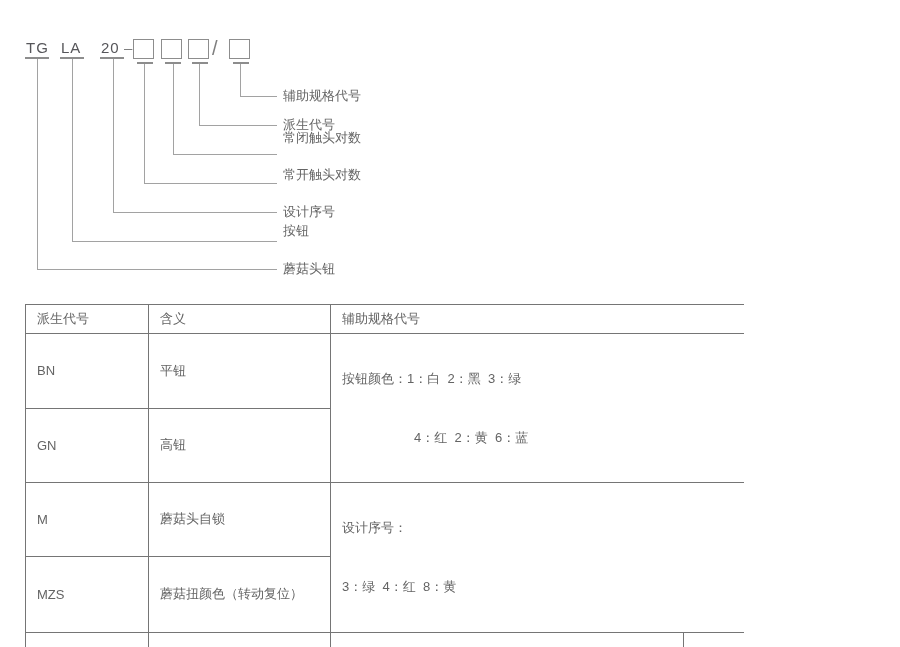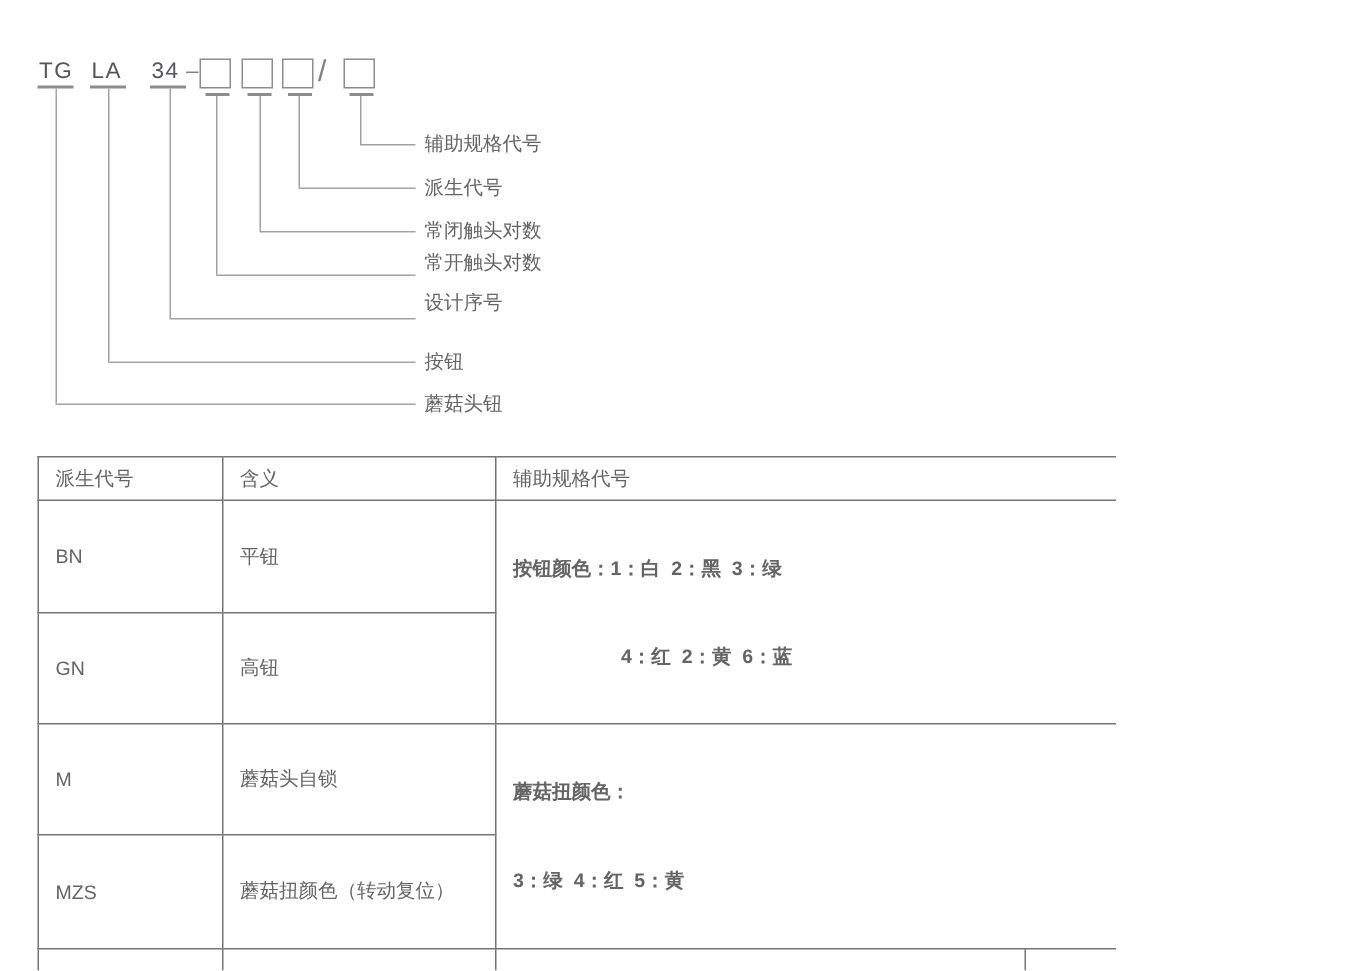--- a/index.html
+++ b/index.html
@@ -23,37 +23,37 @@
     position:absolute; left:25px; top:304px; width:768px;
     border-collapse:collapse; table-layout:fixed;
     font-size:13px; color:#646464;
   }
   table.spec th, table.spec td {
     border:1px solid #757575; font-weight:normal; text-align:left;
     padding:0 4px 0 11px; overflow:hidden; white-space:pre;
   }
   tr.h29 { height:29px; } tr.h30 { height:30px; }
   td.aux-cell, th.aux-cell { vertical-align:top; padding-left:10px; }
-  .aux-line { white-space:pre;font-weight:bold; }
+  .aux-line { white-space:pre; }
   .lh29 { height:29px; line-height:29px; }
   .lh30 { height:30px; line-height:30px; }
   .indent72 { padding-left:72px; }
   th.aux-head { vertical-align:middle; padding-left:10px; }
   td.handle-cell { vertical-align:middle; padding-left:13px; }
 </style>
 </head>
 <body>
 
 <div class="canvas">
 
   <div>
 
     <span class="code-text" style="left:26px;top:40px">TG</span>
     <span class="code-text" style="left:61px;top:40px">LA</span>
-    <span class="code-text" style="left:101px;top:40px">34</span>
+    <span class="code-text" style="left:101px;top:40px">20</span>
     <span class="sep dash" style="left:124px;top:40px">–</span>
     <span class="sep slash" style="left:212px;top:38px">/</span>
 
     <div class="code-box" style="left:133px;top:39px"></div>
     <div class="code-box" style="left:161px;top:39px"></div>
     <div class="code-box" style="left:188px;top:39px"></div>
     <div class="code-box" style="left:229px;top:39px"></div>
 
     <div class="tick" style="left:25px;top:57px;width:24px"></div>
     <div class="tick" style="left:60px;top:57px;width:24px"></div>
@@ -71,39 +71,39 @@
 
     <div>
       <div class="vline" style="left:199px;top:64px;height:61px"></div>
       <div class="hline" style="left:199px;top:125px;width:78px"></div>
       <span class="callout-label" style="left:283px;top:115px">派生代号</span>
     </div>
 
     <div>
       <div class="vline" style="left:173px;top:64px;height:90px"></div>
       <div class="hline" style="left:173px;top:154px;width:104px"></div>
-      <span class="callout-label" style="left:283px;top:144px">常闭触头对数</span>
+      <span class="callout-label" style="left:283px;top:128px">常闭触头对数</span>
     </div>
 
     <div>
       <div class="vline" style="left:144px;top:64px;height:119px"></div>
       <div class="hline" style="left:144px;top:183px;width:133px"></div>
       <span class="callout-label" style="left:283px;top:165px">常开触头对数</span>
     </div>
 
     <div>
       <div class="vline" style="left:113px;top:59px;height:153px"></div>
       <div class="hline" style="left:113px;top:212px;width:164px"></div>
-      <span class="callout-label" style="left:283px;top:192px">设计序号</span>
+      <span class="callout-label" style="left:283px;top:202px">设计序号</span>
     </div>
 
     <div>
       <div class="vline" style="left:72px;top:59px;height:182px"></div>
       <div class="hline" style="left:72px;top:241px;width:205px"></div>
-      <span class="callout-label" style="left:283px;top:231px">按钮</span>
+      <span class="callout-label" style="left:283px;top:221px">按钮</span>
     </div>
 
     <div>
       <div class="vline" style="left:37px;top:59px;height:210px"></div>
       <div class="hline" style="left:37px;top:269px;width:240px"></div>
       <span class="callout-label" style="left:283px;top:259px">蘑菇头钮</span>
     </div>
   </div>
 
   <table class="spec">
@@ -128,22 +128,22 @@
       </td>
     </tr>
     <tr class="h29">
       <td>GN</td>
       <td>高钮</td>
     </tr>
     <tr class="h29">
       <td>M</td>
       <td>蘑菇头自锁</td>
       <td class="aux-cell" colspan="2" rowspan="2">
-        <div class="aux-line lh29">蘑菇扭颜色：</div>
-        <div class="aux-line lh30">3：绿  4：红  5：黄</div>
+        <div class="aux-line lh29">设计序号：</div>
+        <div class="aux-line lh30">3：绿  4：红  8：黄</div>
       </td>
     </tr>
     <tr class="h30">
       <td>MZS</td>
       <td>蘑菇扭颜色（转动复位）</td>
     </tr>
     <tr class="h30">
       <td>X</td>
       <td>旋钮</td>
       <td class="aux-cell" rowspan="3">

